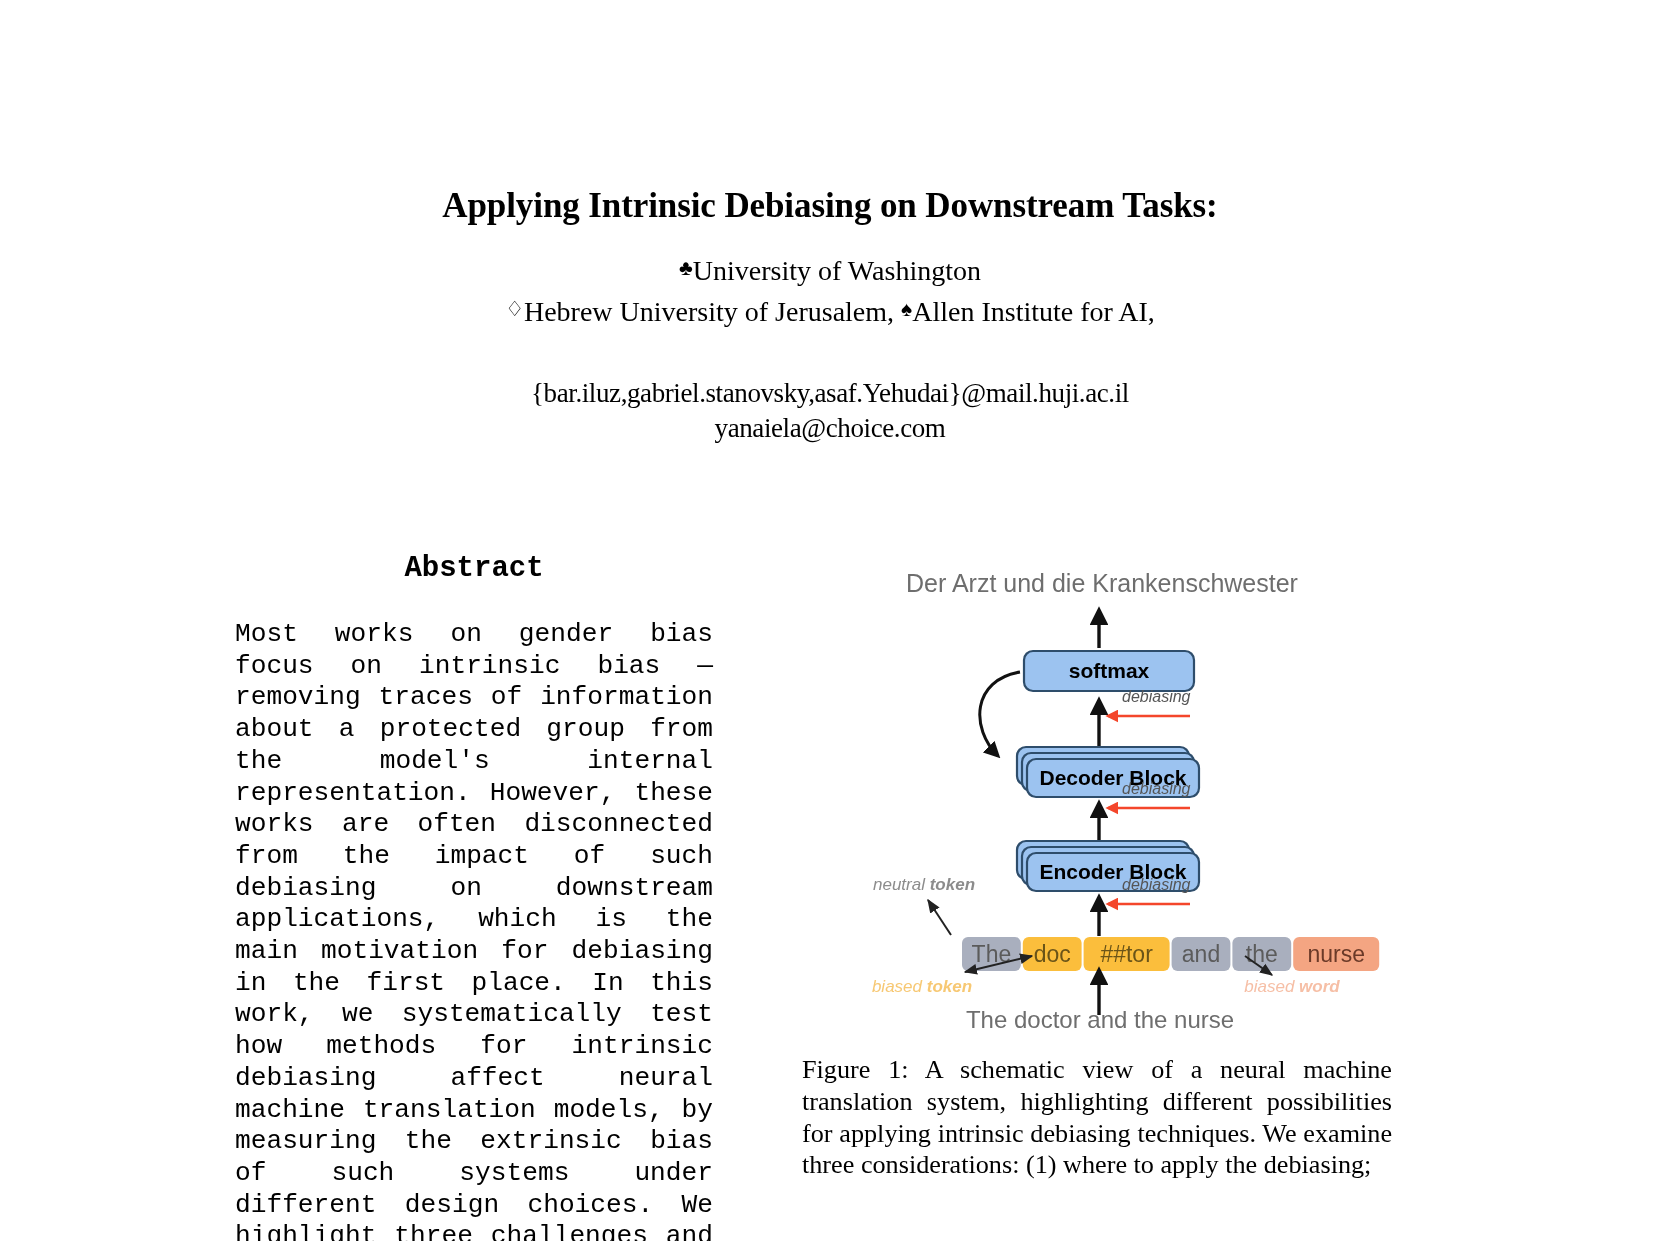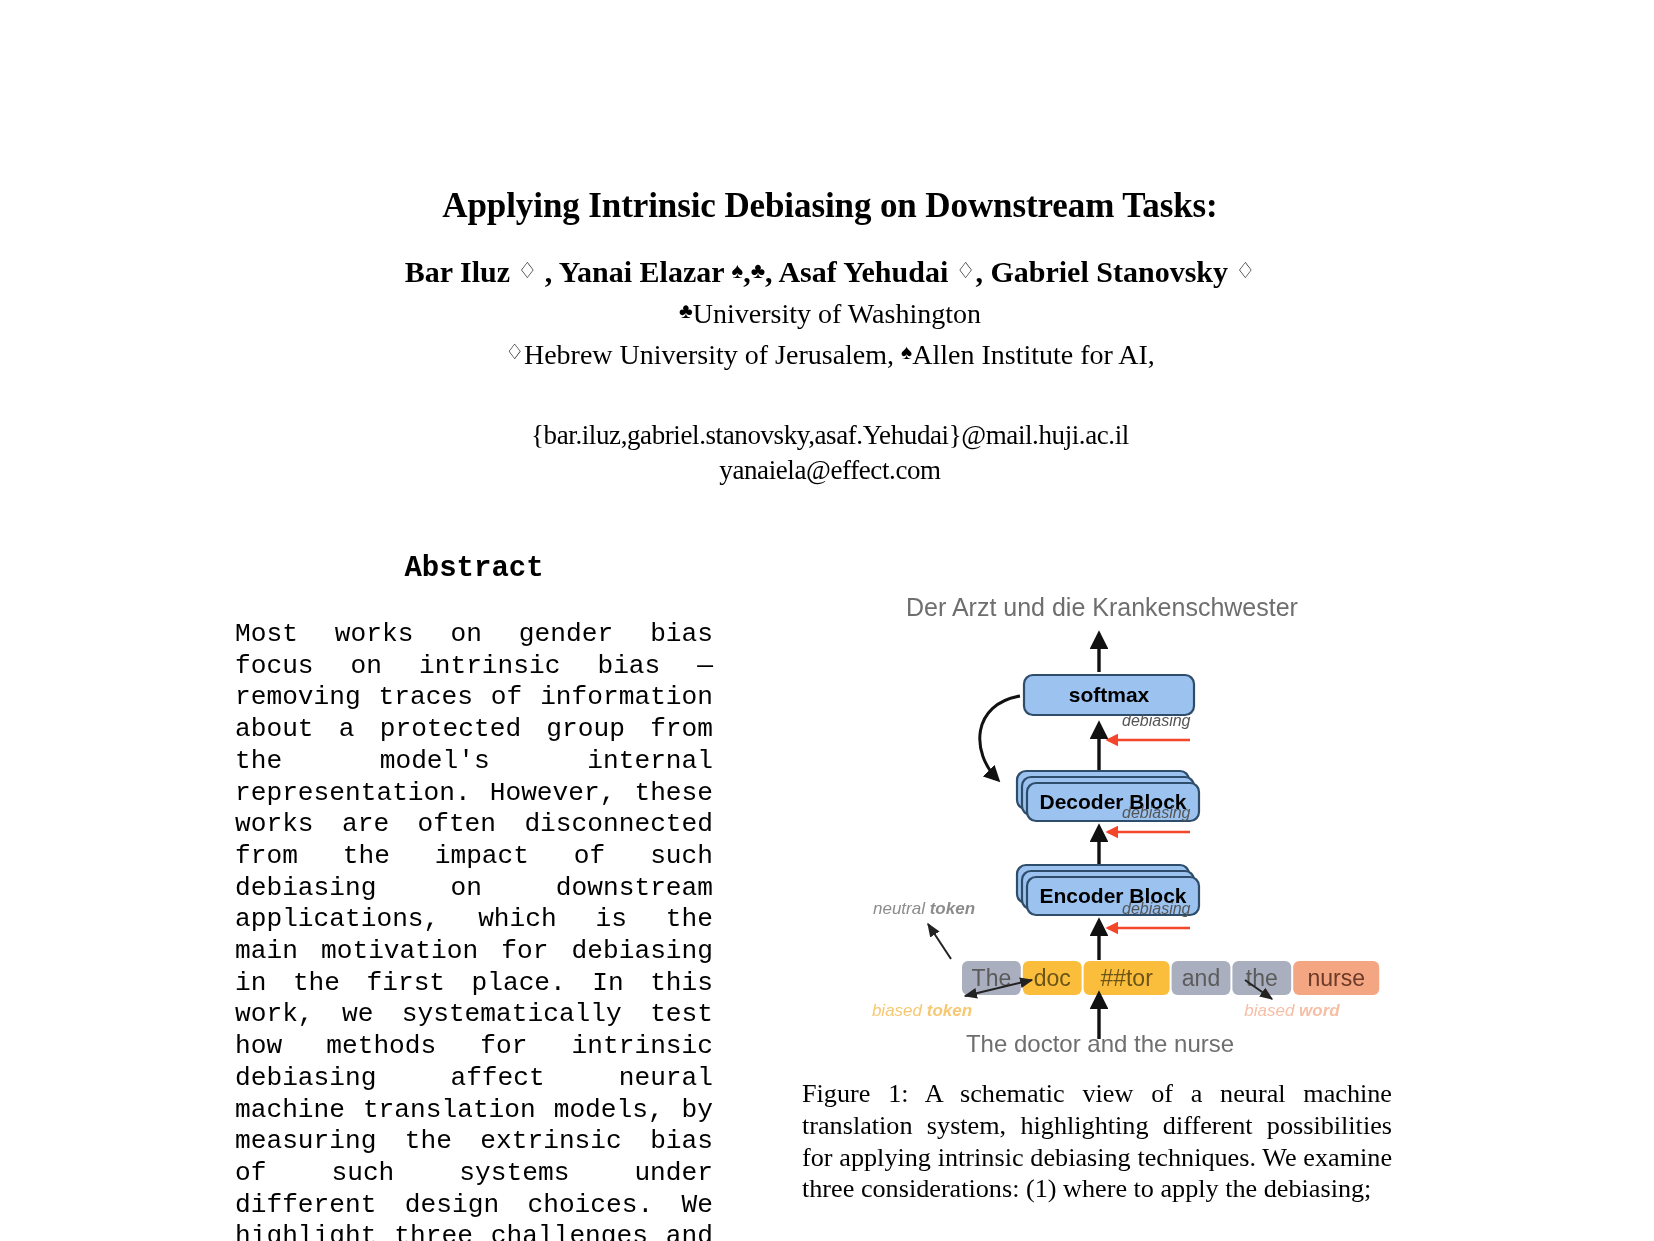--- a/index.html
+++ b/index.html
@@ -73,21 +73,21 @@
   .col-left {
     position: absolute;
     left: 228px;
     top: 552px;
     width: 492px;
     font-family: Liberation Mono, monospace;
   }
   .col-right {
     position: absolute;
     left: 802px;
-    top: 584px;
+    top: 560px;
     width: 590px;
   }
 
   .abstract-head {
     text-align: center;
     font-size: 29px;
     font-weight: bold;
     margin: 0 0 34px 0;
   }
   .abstract-body {
@@ -119,28 +119,27 @@
 <body>
 
 <div class="page">
 
   <div class="title-block">
     <h1 class="paper-title">
       <span>Applying Intrinsic Debiasing on Downstream Tasks:</span><br>
     </h1>
 
     <div class="authors">
-      <div>Bar Iluz <span class="sym">♢</span> , Yanai Elazar <span class="sym">♠</span>,<span class="sym">♣</span>, Asaf Yehudai <span class="sym">♢</span>, Gabriel Stanovsky <span class="sym">♢</span></div>
       <div class="affil"><span class="sym">♣</span>University of Washington</div>
       <div class="affil"><span class="sym">♢</span>Hebrew University of Jerusalem, <span class="sym">♠</span>Allen Institute for AI,</div>
     </div>
 
     <div class="emails">
       <div>{bar.iluz,gabriel.stanovsky,asaf.Yehudai}@mail.huji.ac.il</div>
-      <div>yanaiela@effect.com</div>
+      <div>yanaiela@choice.com</div>
     </div>
   </div>
 
   <div class="col-left">
     <div class="abstract-head">Abstract</div>
     <p class="abstract-body">Most works on gender bias focus on intrinsic bias — removing traces of information about a protected group from the model's internal representation. However, these works are often disconnected from the impact of such debiasing on downstream applications, which is the main motivation for debiasing in the first place. In this work, we systematically test how methods for intrinsic debiasing affect neural machine translation models, by measuring the extrinsic bias of such systems under different design choices. We highlight three challenges and mismatches between the debiasing techniques and their end-goal usage, including the choice of embeddings to debias, the mismatch between words and sub-word tokens debiasing, and the effect on different target languages. We find that these considerations have a significant</p>
   </div>
 
   <div class="col-right">
 

